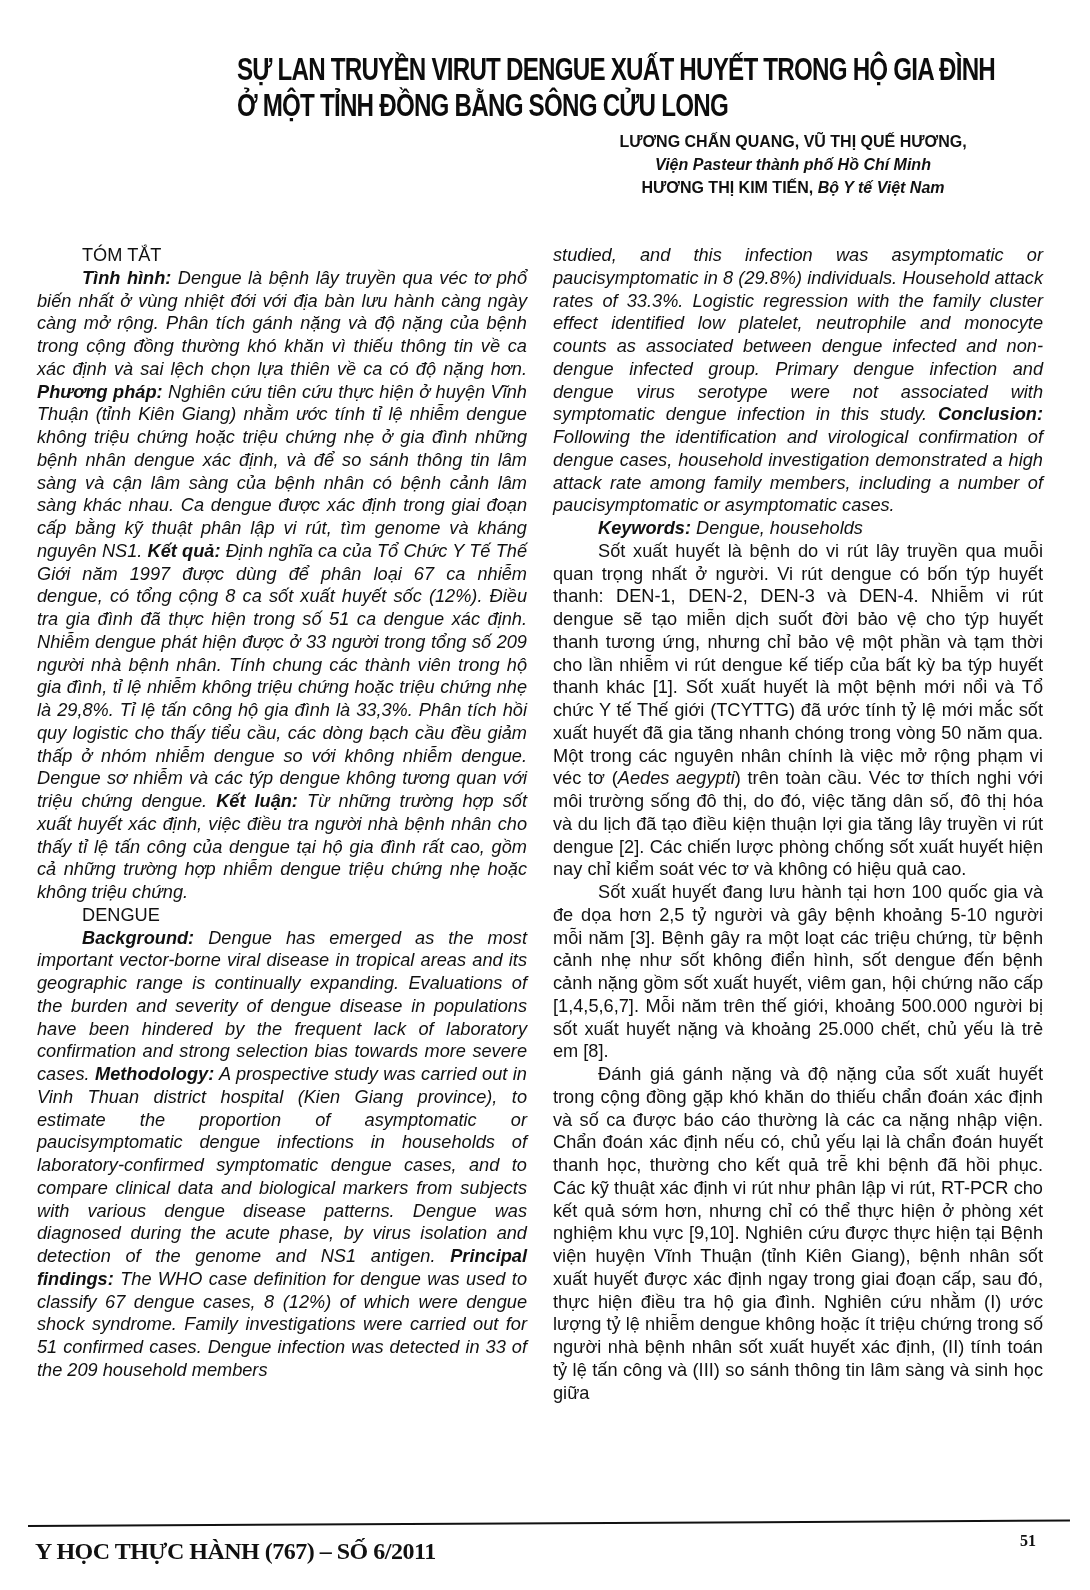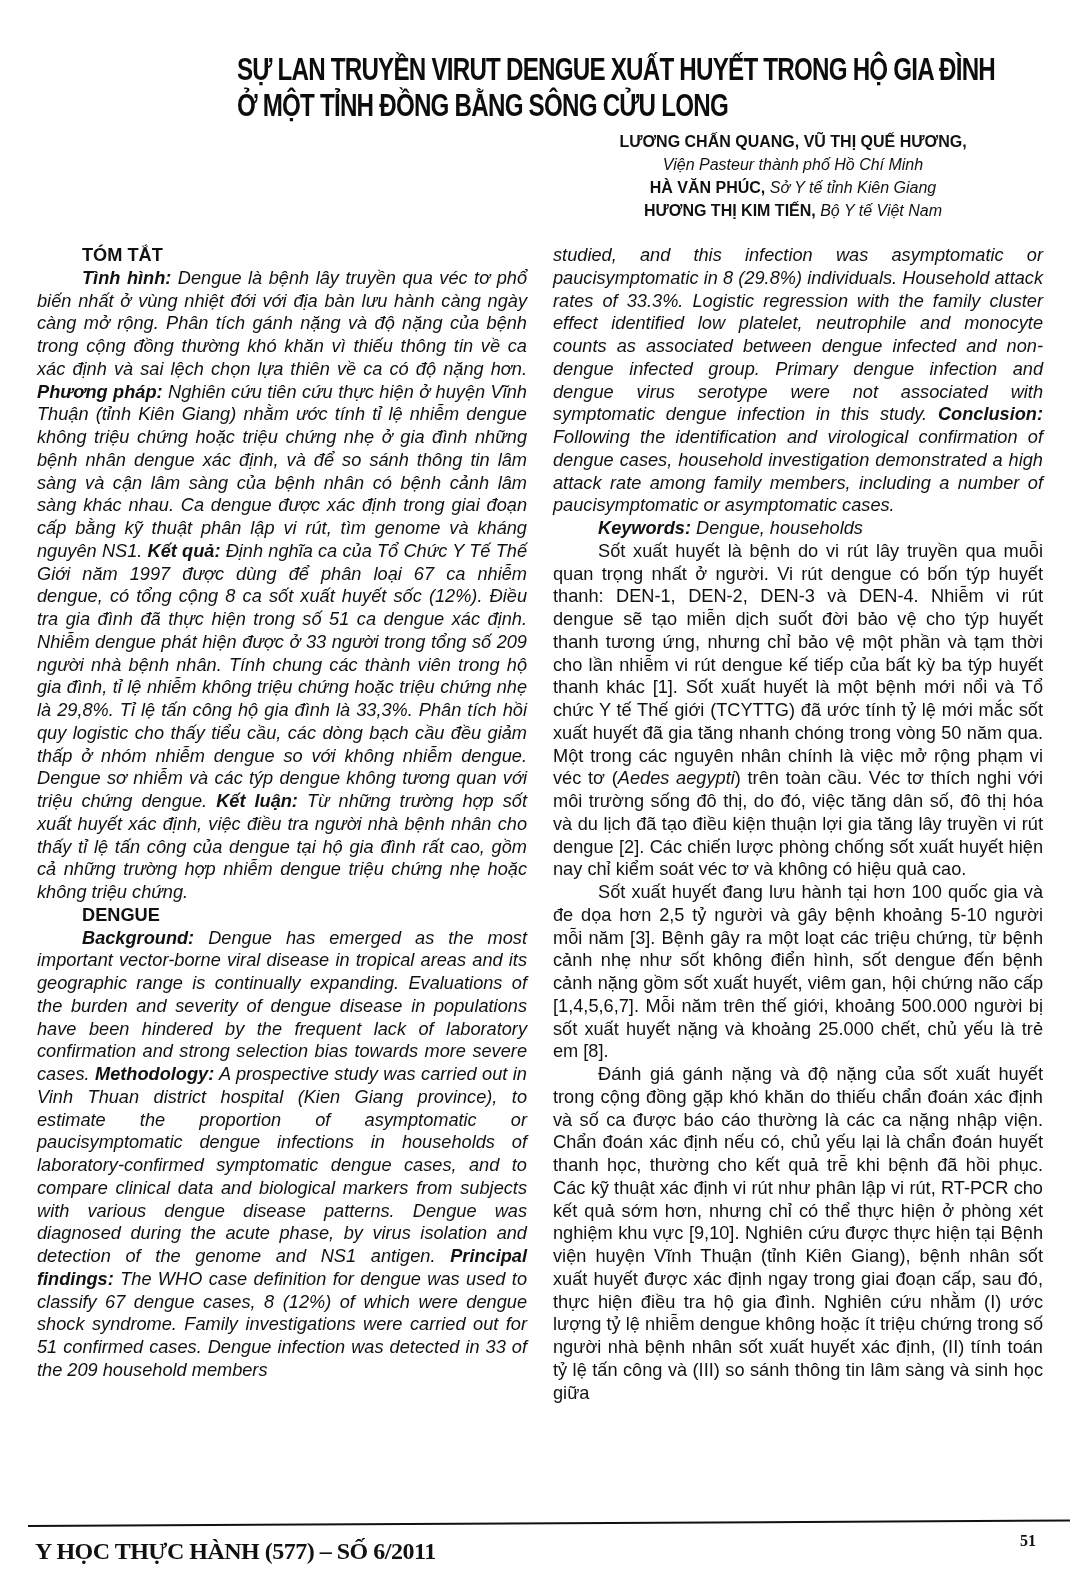--- a/index.html
+++ b/index.html
@@ -17,33 +17,33 @@
     font-weight: bold; font-size: 31px; line-height: 36px;
     letter-spacing: -1px;
     transform: scaleX(0.78); transform-origin: center;
     white-space: nowrap; color: #0d0d0d;
   }
   .authors {
     position: absolute; left: 548px; top: 130px; width: 490px;
     text-align: center; font-size: 16px; line-height: 23px;
   }
   .authors .name { font-weight: bold; }
-  .authors .aff { font-style: italic; font-weight: normal; margin-top: 48px; }
+  .authors .aff { font-style: italic; font-weight: bold; margin-top: 48px; }
   .col {
     position: absolute; top: 244px; width: 490px;
     font-size: 18.2px; line-height: 22.75px;
     text-align: justify; hyphens: none;
   }
   .col.left { left: 37px; }
   .col.right { left: 553px; top: 244px; }
   .col p { margin: 0; }
   .indent { text-indent: 45px; }
   .it { font-style: italic; }
   .b { font-weight: bold; }
-  .heading { font-weight: bold; text-indent: 45px; }
+  .heading { font-weight: normal; text-indent: 45px; }
   .footer-rule {
     position: absolute; left: 28px; top: 1525px; width: 1042px; height: 2px;
     background: #111; transform: rotate(-0.3deg); transform-origin: left;
   }
   .footer-left {
     position: absolute; left: 35px; top: 1538px;
     font-family: "Liberation Serif", serif; font-weight: bold;
     font-size: 24px; letter-spacing: -0.5px;
   }
   .footer-right {
@@ -56,34 +56,33 @@
 <body>
 
 <div class="title-block">
   <div class="title-line">SỰ LAN TRUYỀN VIRUT DENGUE XUẤT HUYẾT TRONG HỘ GIA ĐÌNH</div>
   <div class="title-line">Ở MỘT TỈNH ĐỒNG BẰNG SÔNG CỬU LONG</div>
 </div>
 
 <div class="authors">
   <div><span class="name">LƯƠNG CHẤN QUANG, VŨ THỊ QUẾ HƯƠNG,</span></div>
   <div><span class="aff">Viện Pasteur thành phố Hồ Chí Minh</span></div>
-  <div><span class="name">HÀ VĂN PHÚC, </span><span class="aff">Sở Y tế tỉnh Kiên Giang</span></div>
   <div><span class="name">HƯƠNG THỊ KIM TIẾN, </span><span class="aff">Bộ Y tế Việt Nam</span></div>
 </div>
 
 <div class="col left">
   <p class="heading">TÓM TẮT</p>
   <p class="indent it"><span class="b">Tình hình:</span><span> Dengue là bệnh lây truyền qua véc tơ phổ biến nhất ở vùng nhiệt đới với địa bàn lưu hành càng ngày càng mở rộng. Phân tích gánh nặng và độ nặng của bệnh trong cộng đồng thường khó khăn vì thiếu thông tin về ca xác định và sai lệch chọn lựa thiên về ca có độ nặng hơn. </span><span class="b">Phương pháp:</span><span> Nghiên cứu tiên cứu thực hiện ở huyện Vĩnh Thuận (tỉnh Kiên Giang) nhằm ước tính tỉ lệ nhiễm dengue không triệu chứng hoặc triệu chứng nhẹ ở gia đình những bệnh nhân dengue xác định, và để so sánh thông tin lâm sàng và cận lâm sàng của bệnh nhân có bệnh cảnh lâm sàng khác nhau. Ca dengue được xác định trong giai đoạn cấp bằng kỹ thuật phân lập vi rút, tìm genome và kháng nguyên NS1. </span><span class="b">Kết quả:</span><span> Định nghĩa ca của Tổ Chức Y Tế Thế Giới năm 1997 được dùng để phân loại 67 ca nhiễm dengue, có tổng cộng 8 ca sốt xuất huyết sốc (12%). Điều tra gia đình đã thực hiện trong số 51 ca dengue xác định. Nhiễm dengue phát hiện được ở 33 người trong tổng số 209 người nhà bệnh nhân. Tính chung các thành viên trong hộ gia đình, tỉ lệ nhiễm không triệu chứng hoặc triệu chứng nhẹ là 29,8%. Tỉ lệ tấn công hộ gia đình là 33,3%. Phân tích hồi quy logistic cho thấy tiểu cầu, các dòng bạch cầu đều giảm thấp ở nhóm nhiễm dengue so với không nhiễm dengue. Dengue sơ nhiễm và các týp dengue không tương quan với triệu chứng dengue. </span><span class="b">Kết luận:</span><span> Từ những trường hợp sốt xuất huyết xác định, việc điều tra người nhà bệnh nhân cho thấy tỉ lệ tấn công của dengue tại hộ gia đình rất cao, gồm cả những trường hợp nhiễm dengue triệu chứng nhẹ hoặc không triệu chứng.</span></p>
   <p class="heading">DENGUE</p>
   <p class="indent it"><span class="b">Background:</span><span> Dengue has emerged as the most important vector-borne viral disease in tropical areas and its geographic range is continually expanding. Evaluations of the burden and severity of dengue disease in populations have been hindered by the frequent lack of laboratory confirmation and strong selection bias towards more severe cases. </span><span class="b">Methodology:</span><span> A prospective study was carried out in Vinh Thuan district hospital (Kien Giang province), to estimate the proportion of asymptomatic or paucisymptomatic dengue infections in households of laboratory-confirmed symptomatic dengue cases, and to compare clinical data and biological markers from subjects with various dengue disease patterns. Dengue was diagnosed during the acute phase, by virus isolation and detection of the genome and NS1 antigen. </span><span class="b">Principal findings:</span><span> The WHO case definition for dengue was used to classify 67 dengue cases, 8 (12%) of which were dengue shock syndrome. Family investigations were carried out for 51 confirmed cases. Dengue infection was detected in 33 of the 209 household members</span></p>
 </div>
 
 <div class="col right">
   <p class="it"><span>studied, and this infection was asymptomatic or paucisymptomatic in 8 (29.8%) individuals. Household attack rates of 33.3%. Logistic regression with the family cluster effect identified low platelet, neutrophile and monocyte counts as associated between dengue infected and non-dengue infected group. Primary dengue infection and dengue virus serotype were not associated with symptomatic dengue infection in this study. </span><span class="b">Conclusion:</span><span> Following the identification and virological confirmation of dengue cases, household investigation demonstrated a high attack rate among family members, including a number of paucisymptomatic or asymptomatic cases.</span></p>
   <p class="indent it"><span class="b">Keywords:</span><span> Dengue, households</span></p>
   <p class="indent"><span>Sốt xuất huyết là bệnh do vi rút lây truyền qua muỗi quan trọng nhất ở người. Vi rút dengue có bốn týp huyết thanh: DEN-1, DEN-2, DEN-3 và DEN-4. Nhiễm vi rút dengue sẽ tạo miễn dịch suốt đời bảo vệ cho týp huyết thanh tương ứng, nhưng chỉ bảo vệ một phần và tạm thời cho lần nhiễm vi rút dengue kế tiếp của bất kỳ ba týp huyết thanh khác [1]. Sốt xuất huyết là một bệnh mới nổi và Tổ chức Y tế Thế giới (TCYTTG) đã ước tính tỷ lệ mới mắc sốt xuất huyết đã gia tăng nhanh chóng trong vòng 50 năm qua. Một trong các nguyên nhân chính là việc mở rộng phạm vi véc tơ (</span><span class="it">Aedes aegypti</span><span>) trên toàn cầu. Véc tơ thích nghi với môi trường sống đô thị, do đó, việc tăng dân số, đô thị hóa và du lịch đã tạo điều kiện thuận lợi gia tăng lây truyền vi rút dengue [2]. Các chiến lược phòng chống sốt xuất huyết hiện nay chỉ kiểm soát véc tơ và không có hiệu quả cao.</span></p>
   <p class="indent">Sốt xuất huyết đang lưu hành tại hơn 100 quốc gia và đe dọa hơn 2,5 tỷ người và gây bệnh khoảng 5-10 người mỗi năm [3]. Bệnh gây ra một loạt các triệu chứng, từ bệnh cảnh nhẹ như sốt không điển hình, sốt dengue đến bệnh cảnh nặng gồm sốt xuất huyết, viêm gan, hội chứng não cấp [1,4,5,6,7]. Mỗi năm trên thế giới, khoảng 500.000 người bị sốt xuất huyết nặng và khoảng 25.000 chết, chủ yếu là trẻ em [8].</p>
   <p class="indent">Đánh giá gánh nặng và độ nặng của sốt xuất huyết trong cộng đồng gặp khó khăn do thiếu chẩn đoán xác định và số ca được báo cáo thường là các ca nặng nhập viện. Chẩn đoán xác định nếu có, chủ yếu lại là chẩn đoán huyết thanh học, thường cho kết quả trễ khi bệnh đã hồi phục. Các kỹ thuật xác định vi rút như phân lập vi rút, RT-PCR cho kết quả sớm hơn, nhưng chỉ có thể thực hiện ở phòng xét nghiệm khu vực [9,10]. Nghiên cứu được thực hiện tại Bệnh viện huyện Vĩnh Thuận (tỉnh Kiên Giang), bệnh nhân sốt xuất huyết được xác định ngay trong giai đoạn cấp, sau đó, thực hiện điều tra hộ gia đình. Nghiên cứu nhằm (I) ước lượng tỷ lệ nhiễm dengue không hoặc ít triệu chứng trong số người nhà bệnh nhân sốt xuất huyết xác định, (II) tính toán tỷ lệ tấn công và (III) so sánh thông tin lâm sàng và sinh học giữa</p>
 </div>
 
 <div class="footer-rule"></div>
-<div class="footer-left">Y HỌC THỰC HÀNH (577) – SỐ 6/2011</div>
+<div class="footer-left">Y HỌC THỰC HÀNH (767) – SỐ 6/2011</div>
 <div class="footer-right">51</div>
 
 </body></html>

